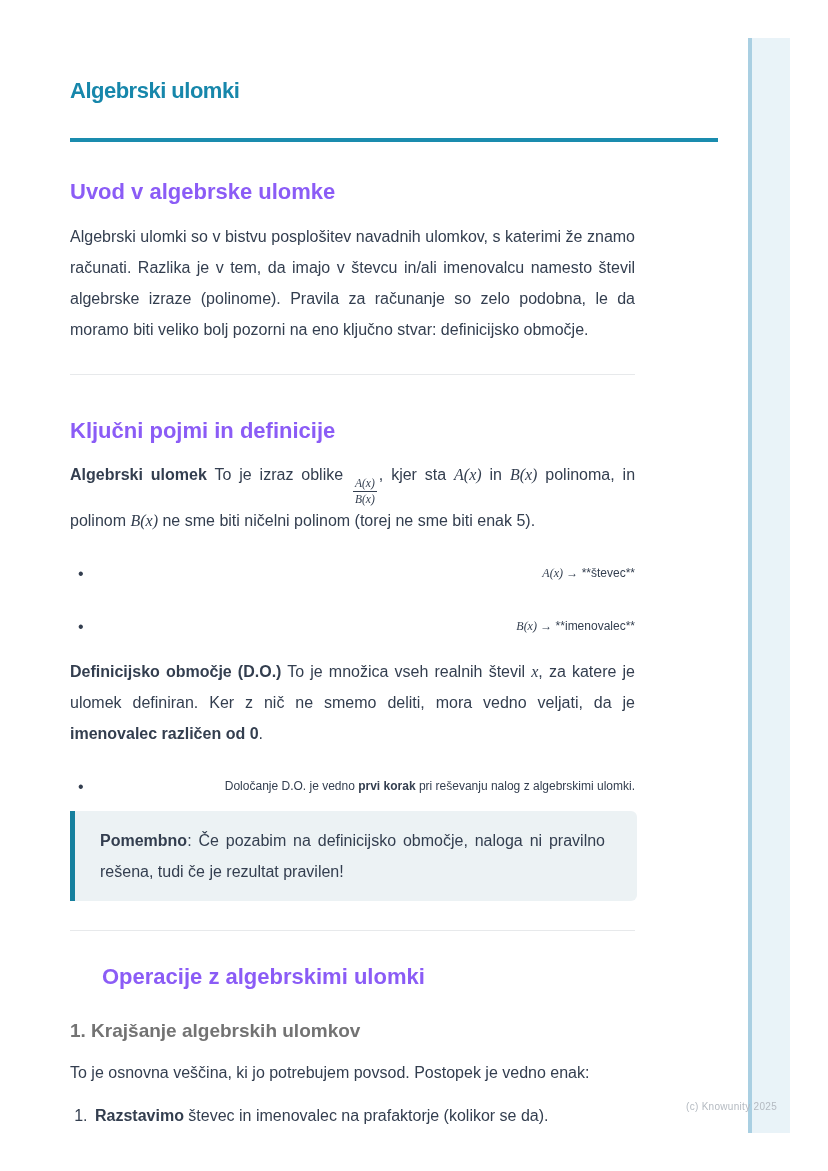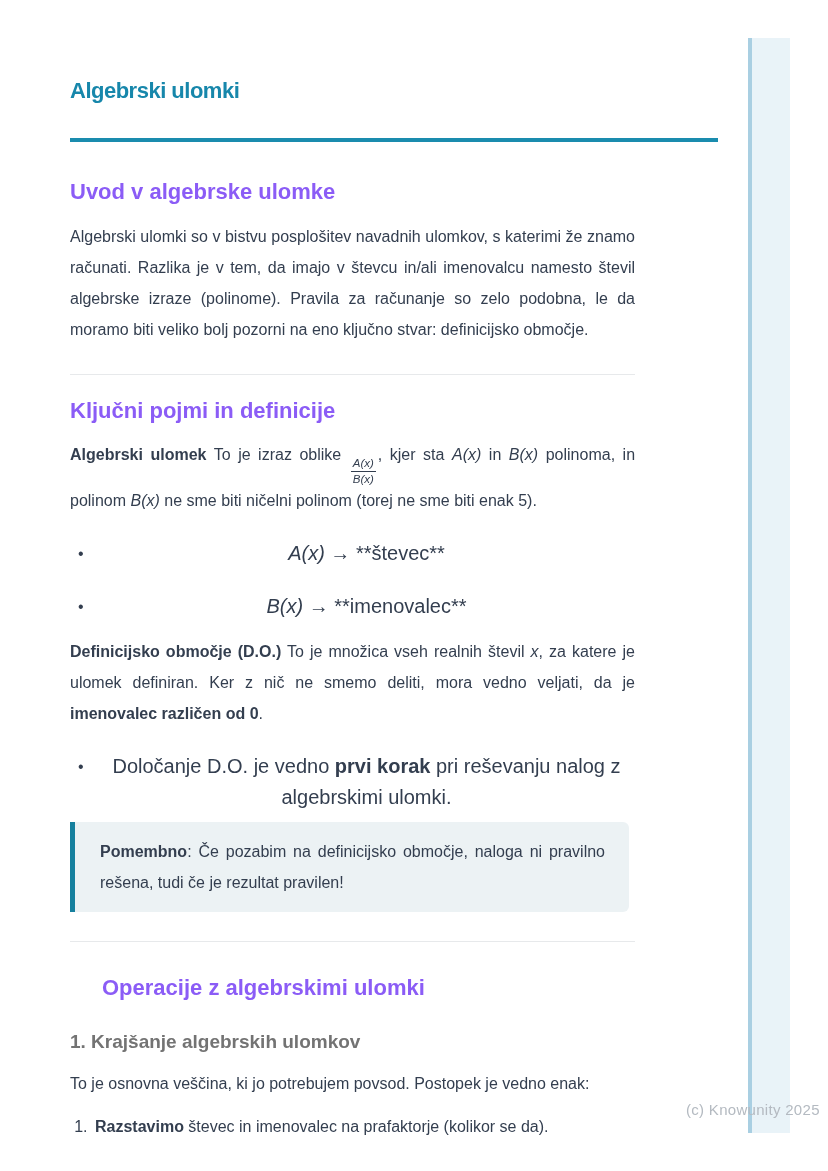--- a/index.html
+++ b/index.html
@@ -10,62 +10,62 @@
     color:#333e4f;
     -webkit-font-smoothing:antialiased;
   }
   .content{position:absolute;left:70px;top:0;width:565px;}
   h1{
     margin:68px 0 0 0;font-size:22px;line-height:45px;font-weight:800;
     color:#1787ab;letter-spacing:-0.5px;
   }
   .title-rule{margin-top:25px;width:648px;height:4px;background:#1a8cae;border:none;}
   h2{margin:36px 0 0 0;font-size:22px;line-height:28px;font-weight:700;color:#8b5cf6;}
-  h2.concepts{margin-top:22px;}
+  h2.concepts{margin-top:42px;}
   h2.operations{margin-top:32px;margin-left:32px;}
   h3{margin:27px 0 0 0;font-size:19px;line-height:25px;font-weight:700;color:#737373;}
   p{margin:14px 0 0 0;font-size:16px;line-height:31px;text-align:justify;}
   p.first{margin-top:15px;}
   .b{font-weight:700;}
-  .math{font-family:Liberation Sans, sans-serif;font-style:italic;}
+  .math{font-family:Liberation Serif, serif;font-style:italic;}
   .frac{
     display:inline-flex;flex-direction:column;align-items:center;
     vertical-align:-7px;line-height:1;font-size:11.5px;margin:0 2px;
   }
   .frac .fnum{display:block;padding:0 2px 1.5px 2px;}
   .frac .fden{display:block;border-top:1px solid #333e4f;padding:1.5px 2px 0 2px;}
   hr.divider{border:none;border-top:1px solid #e7e9eb;margin:29px 0 0 0;width:565px;}
   ul.bullets{list-style:none;margin:12px 0 0 0;padding:0;}
   ul.bullets li{
     position:relative;padding-left:28px;margin-top:22px;
-    font-size:20px;line-height:31px;text-align:center;
+    font-size:12px;line-height:31px;text-align:right;
   }
   ul.bullets li::before{
     content:"\2022";position:absolute;left:8px;top:0;
     font-size:16px;line-height:31px;color:#333e4f;
   }
   ul.bullets.tight{margin-top:4px;}
   ol.steps{margin:12px 0 0 0;padding:0 0 0 22px;}
   ol.steps li{font-size:16px;line-height:31px;text-align:left;padding-left:3px;}
   .callout{
     margin-top:9px;
     background:#ecf2f4;
     border-left:5px solid #16809e;
     border-radius:0 6px 6px 0;
-    padding:14px 24px 14px 25px;
+    padding:14px 32px 14px 25px;
     width:505px;box-sizing:content-box;
   }
   .callout p{margin:0;text-align:justify;}
   .edge-strip{
     position:absolute;left:748px;top:38px;width:38px;height:1095px;
     background:#e9f3f8;border-left:4px solid #a9cfe2;
   }
   .watermark{
     position:absolute;left:686px;top:1101px;z-index:5;
-    font-size:15px;color:#b4bac1;letter-spacing:0.3px;white-space:nowrap;
+    font-size:10px;color:#b4bac1;letter-spacing:0.3px;white-space:nowrap;
   }
 </style>
 </head>
 <body>
 
 <div class="edge-strip"></div>
 
 <div class="content">
 
   <h1>Algebrski ulomki</h1>

